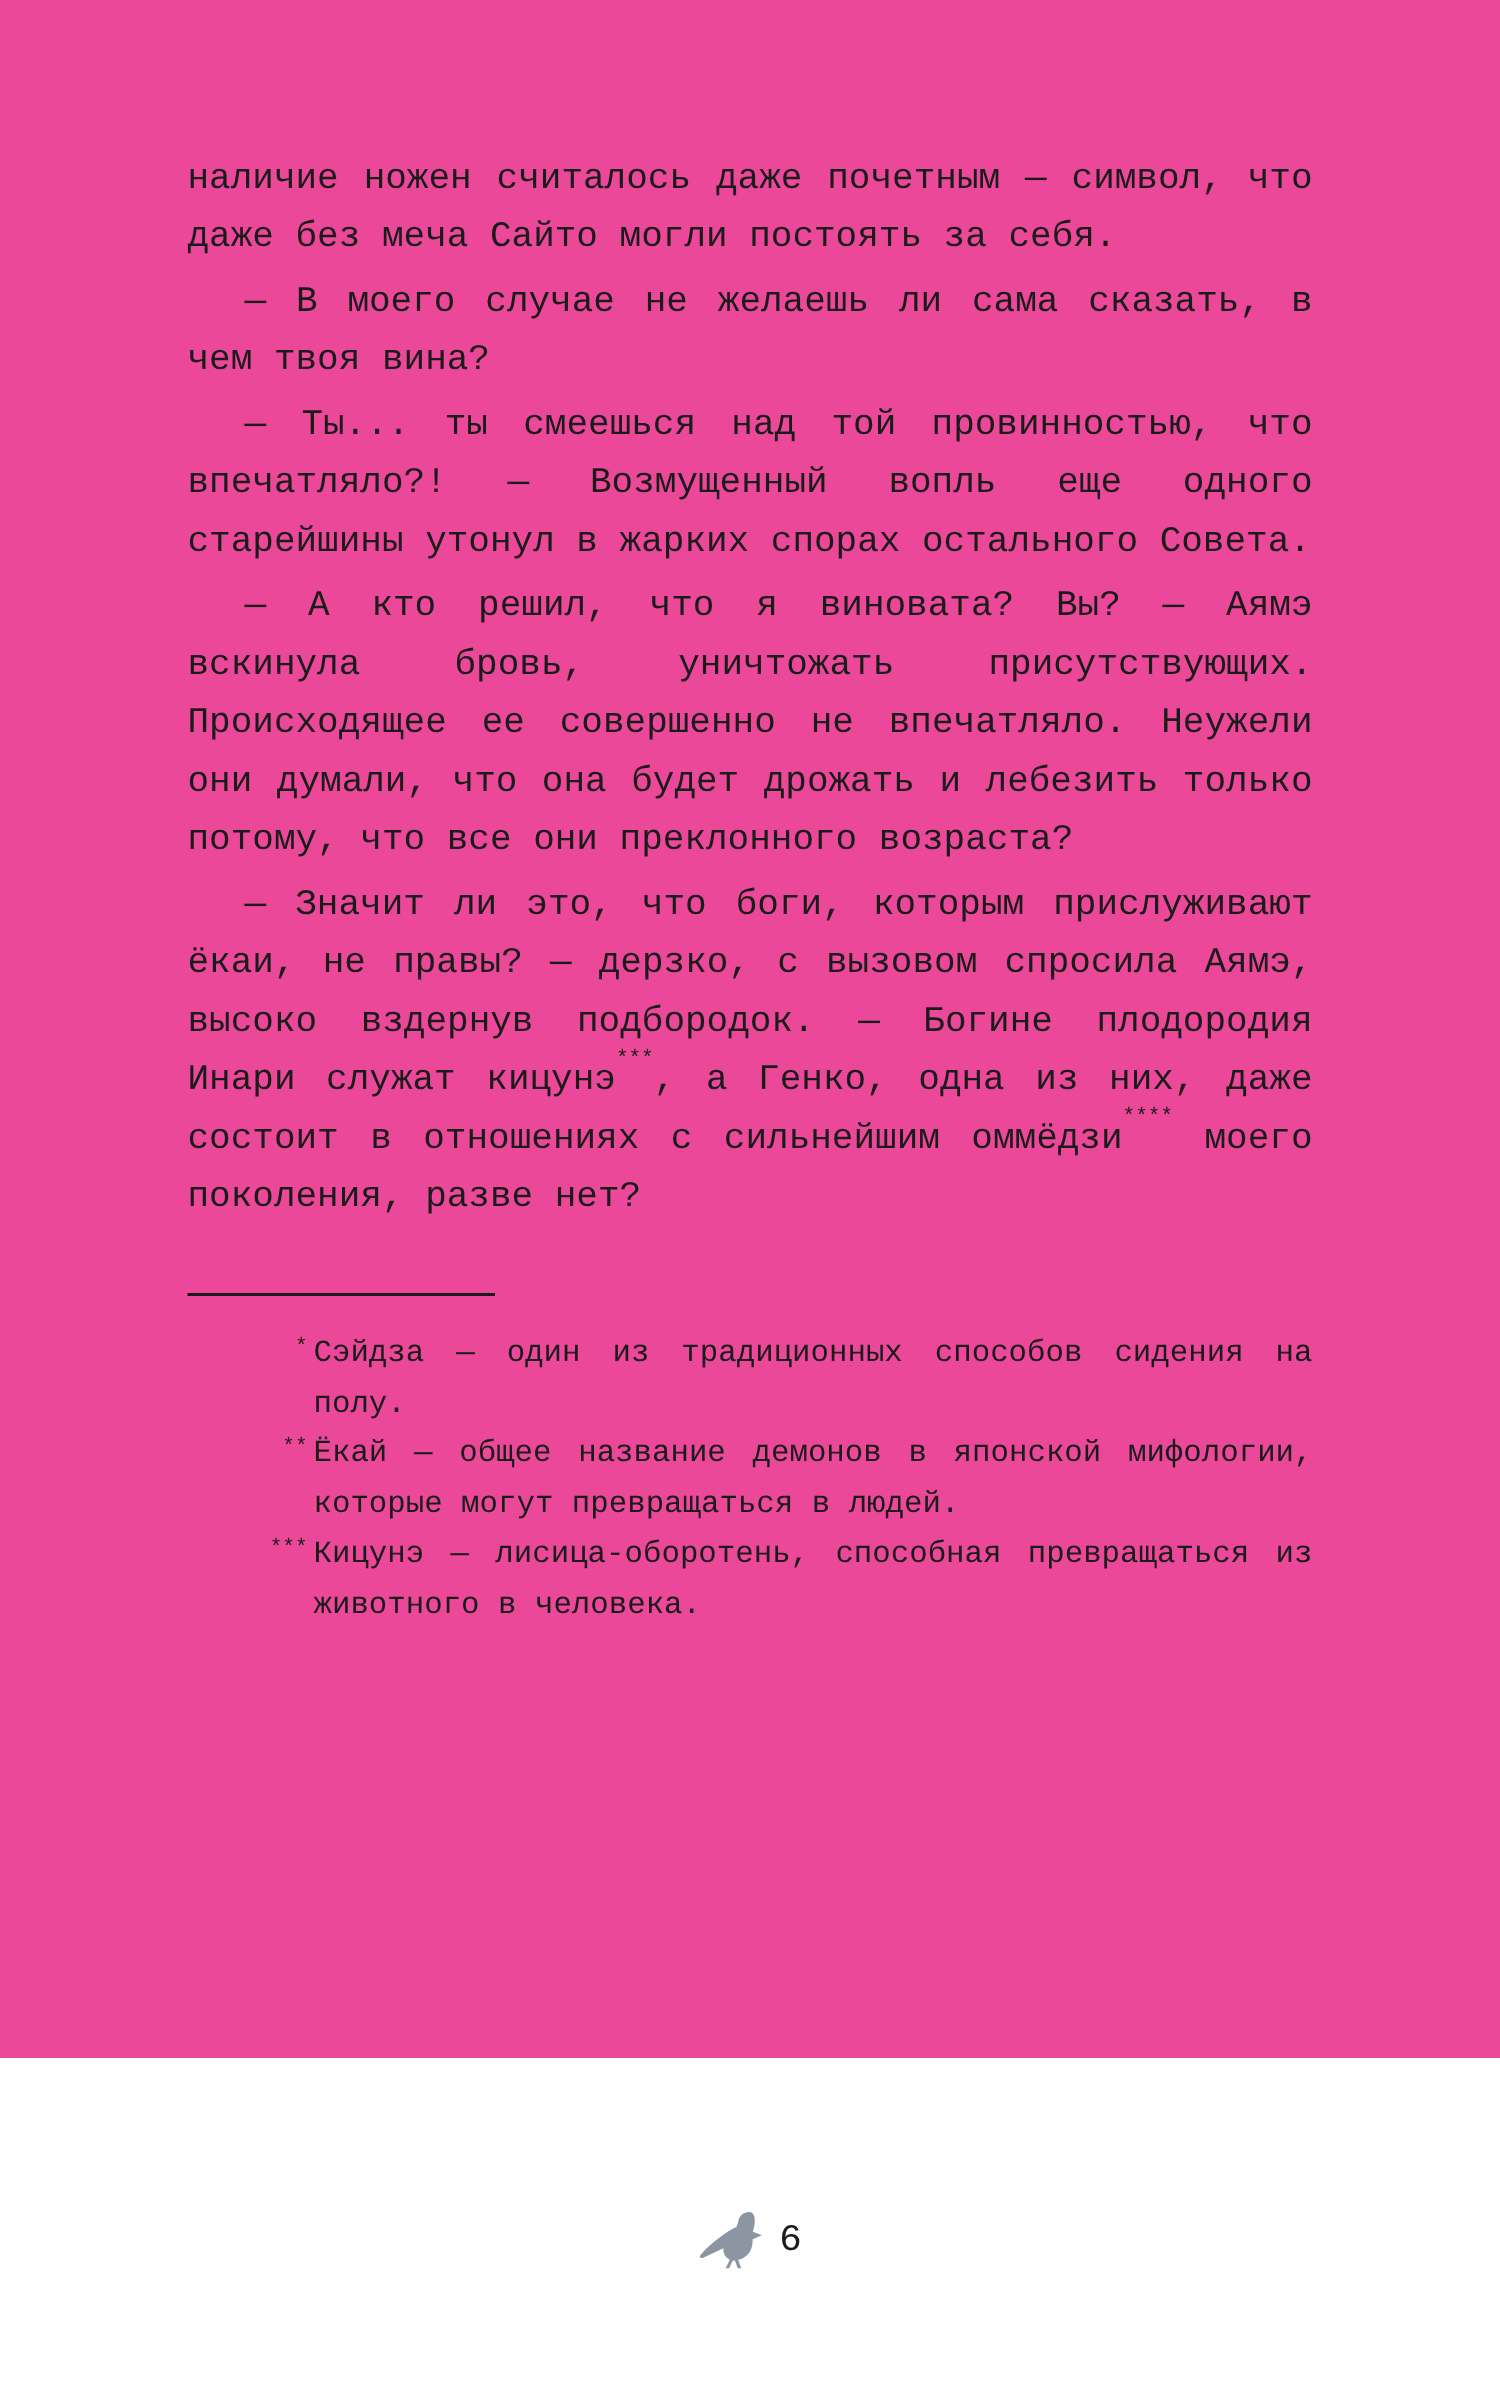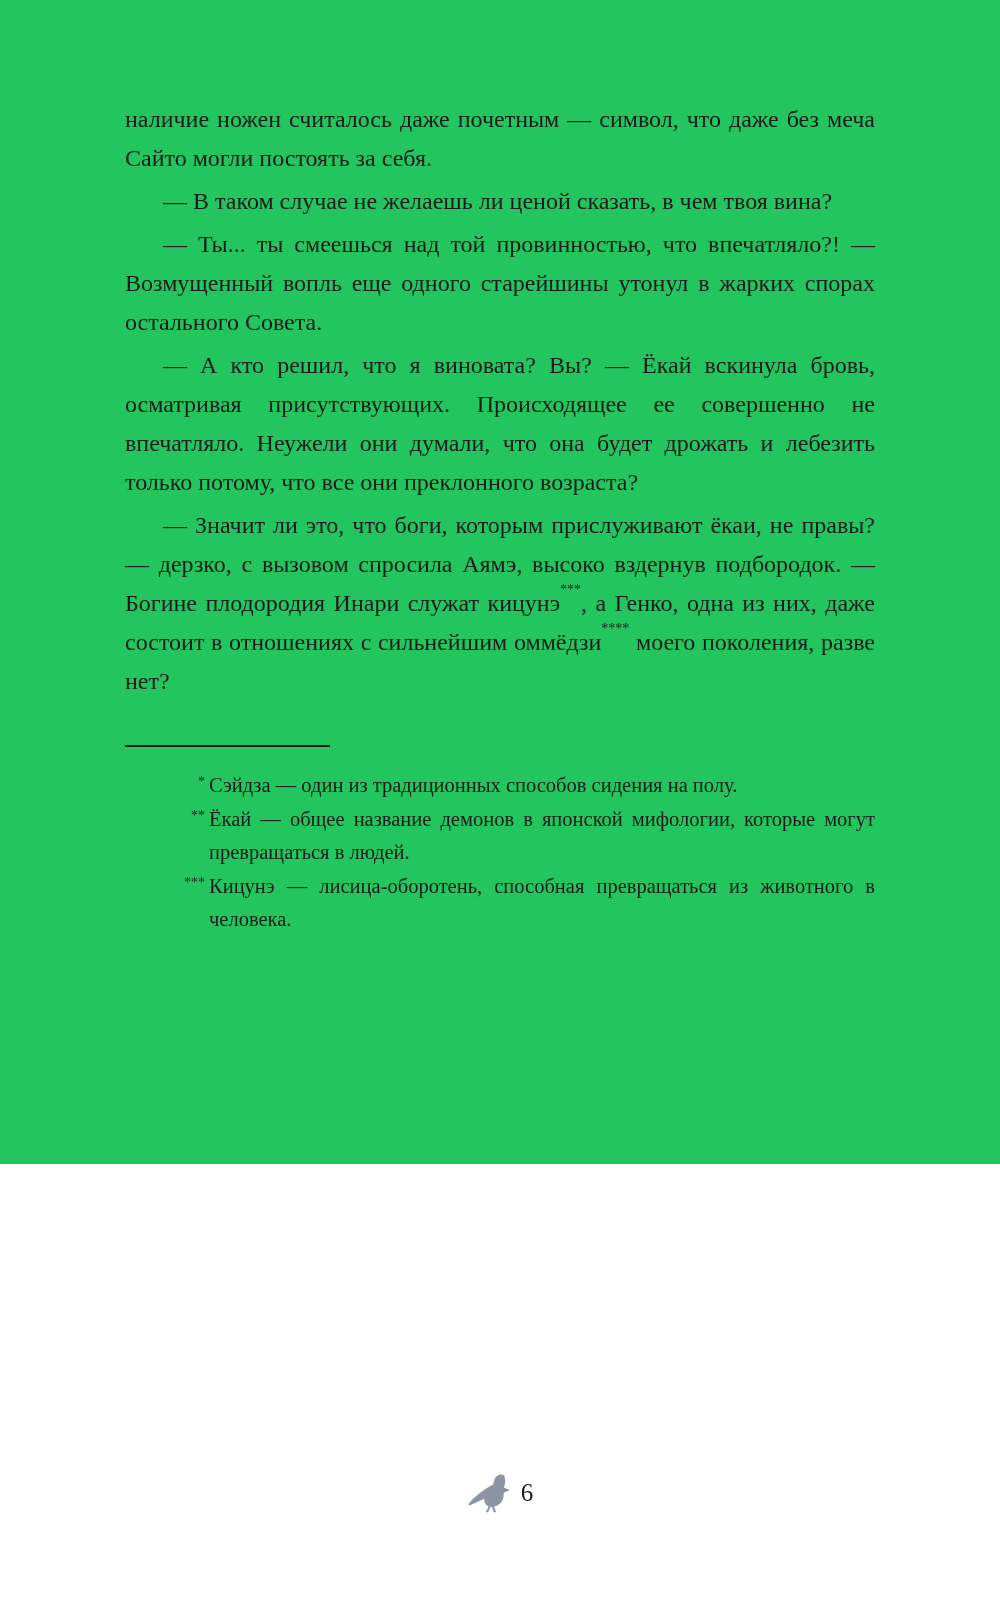--- a/index.html
+++ b/index.html
@@ -6,24 +6,24 @@
     margin: 0;
     padding: 0;
     width: 1000px;
     height: 1600px;
     overflow: hidden;
     background: #ffffff;
   }
   .page {
     position: relative;
     width: 1000px;
-    height: 1164px;
-    background: #22c55e;
+    height: 1372px;
+    background: #ec4899;
     color: #1b1b1b;
-    font-family: Liberation Serif, serif;
+    font-family: Liberation Mono, monospace;
     box-sizing: border-box;
     padding: 100px 125px 0 125px;
   }
   .body-text p {
     margin: 0 0 4px 0;
     font-size: 24px;
     line-height: 39px;
     text-align: justify;
     color: #1b1b1b;
   }
@@ -82,23 +82,23 @@
     color: #1b1b1b;
   }
 </style>
 </head>
 <body>
 
 <div class="page">
 
   <div class="body-text">
       <p>наличие ножен считалось даже почетным — символ, что даже без меча Сайто могли постоять за себя.</p>
-      <p class="indent">— В таком случае не желаешь ли ценой сказать, в чем твоя вина?</p>
+      <p class="indent">— В моего случае не желаешь ли сама сказать, в чем твоя вина?</p>
       <p class="indent">— Ты... ты смеешься над той провинностью, что впечатляло?! — Возмущенный вопль еще одного старейшины утонул в жарких спорах остального Совета.</p>
-      <p class="indent">— А кто решил, что я виновата? Вы? — Ёкай вскинула бровь, осматривая присутствующих. Происходящее ее совершенно не впечатляло. Неужели они думали, что она будет дрожать и лебезить только потому, что все они преклонного возраста?</p>
+      <p class="indent">— А кто решил, что я виновата? Вы? — Аямэ вскинула бровь, уничтожать присутствующих. Происходящее ее совершенно не впечатляло. Неужели они думали, что она будет дрожать и лебезить только потому, что все они преклонного возраста?</p>
       <p class="indent">— Значит ли это, что боги, которым прислуживают ёкаи, не правы? — дерзко, с вызовом спросила Аямэ, высоко вздернув подбородок. — Богине плодородия Инари служат кицунэ<sup>***</sup>, а Генко, одна из них, даже состоит в отношениях с сильнейшим оммёдзи<sup>****</sup> моего поколения, разве нет?</p>
     </div>
 
   <div class="footnote-rule"></div>
 
   <div class="footnotes">
       <p class="footnote"><span class="fn-marker">*</span>Сэйдза — один из традиционных способов сидения на полу.</p>
       <p class="footnote"><span class="fn-marker">**</span>Ёкай — общее название демонов в японской мифологии, которые могут превращаться в людей.</p>
       <p class="footnote"><span class="fn-marker">***</span>Кицунэ — лисица-оборотень, способная превращаться из животного в человека.</p>
     </div>

